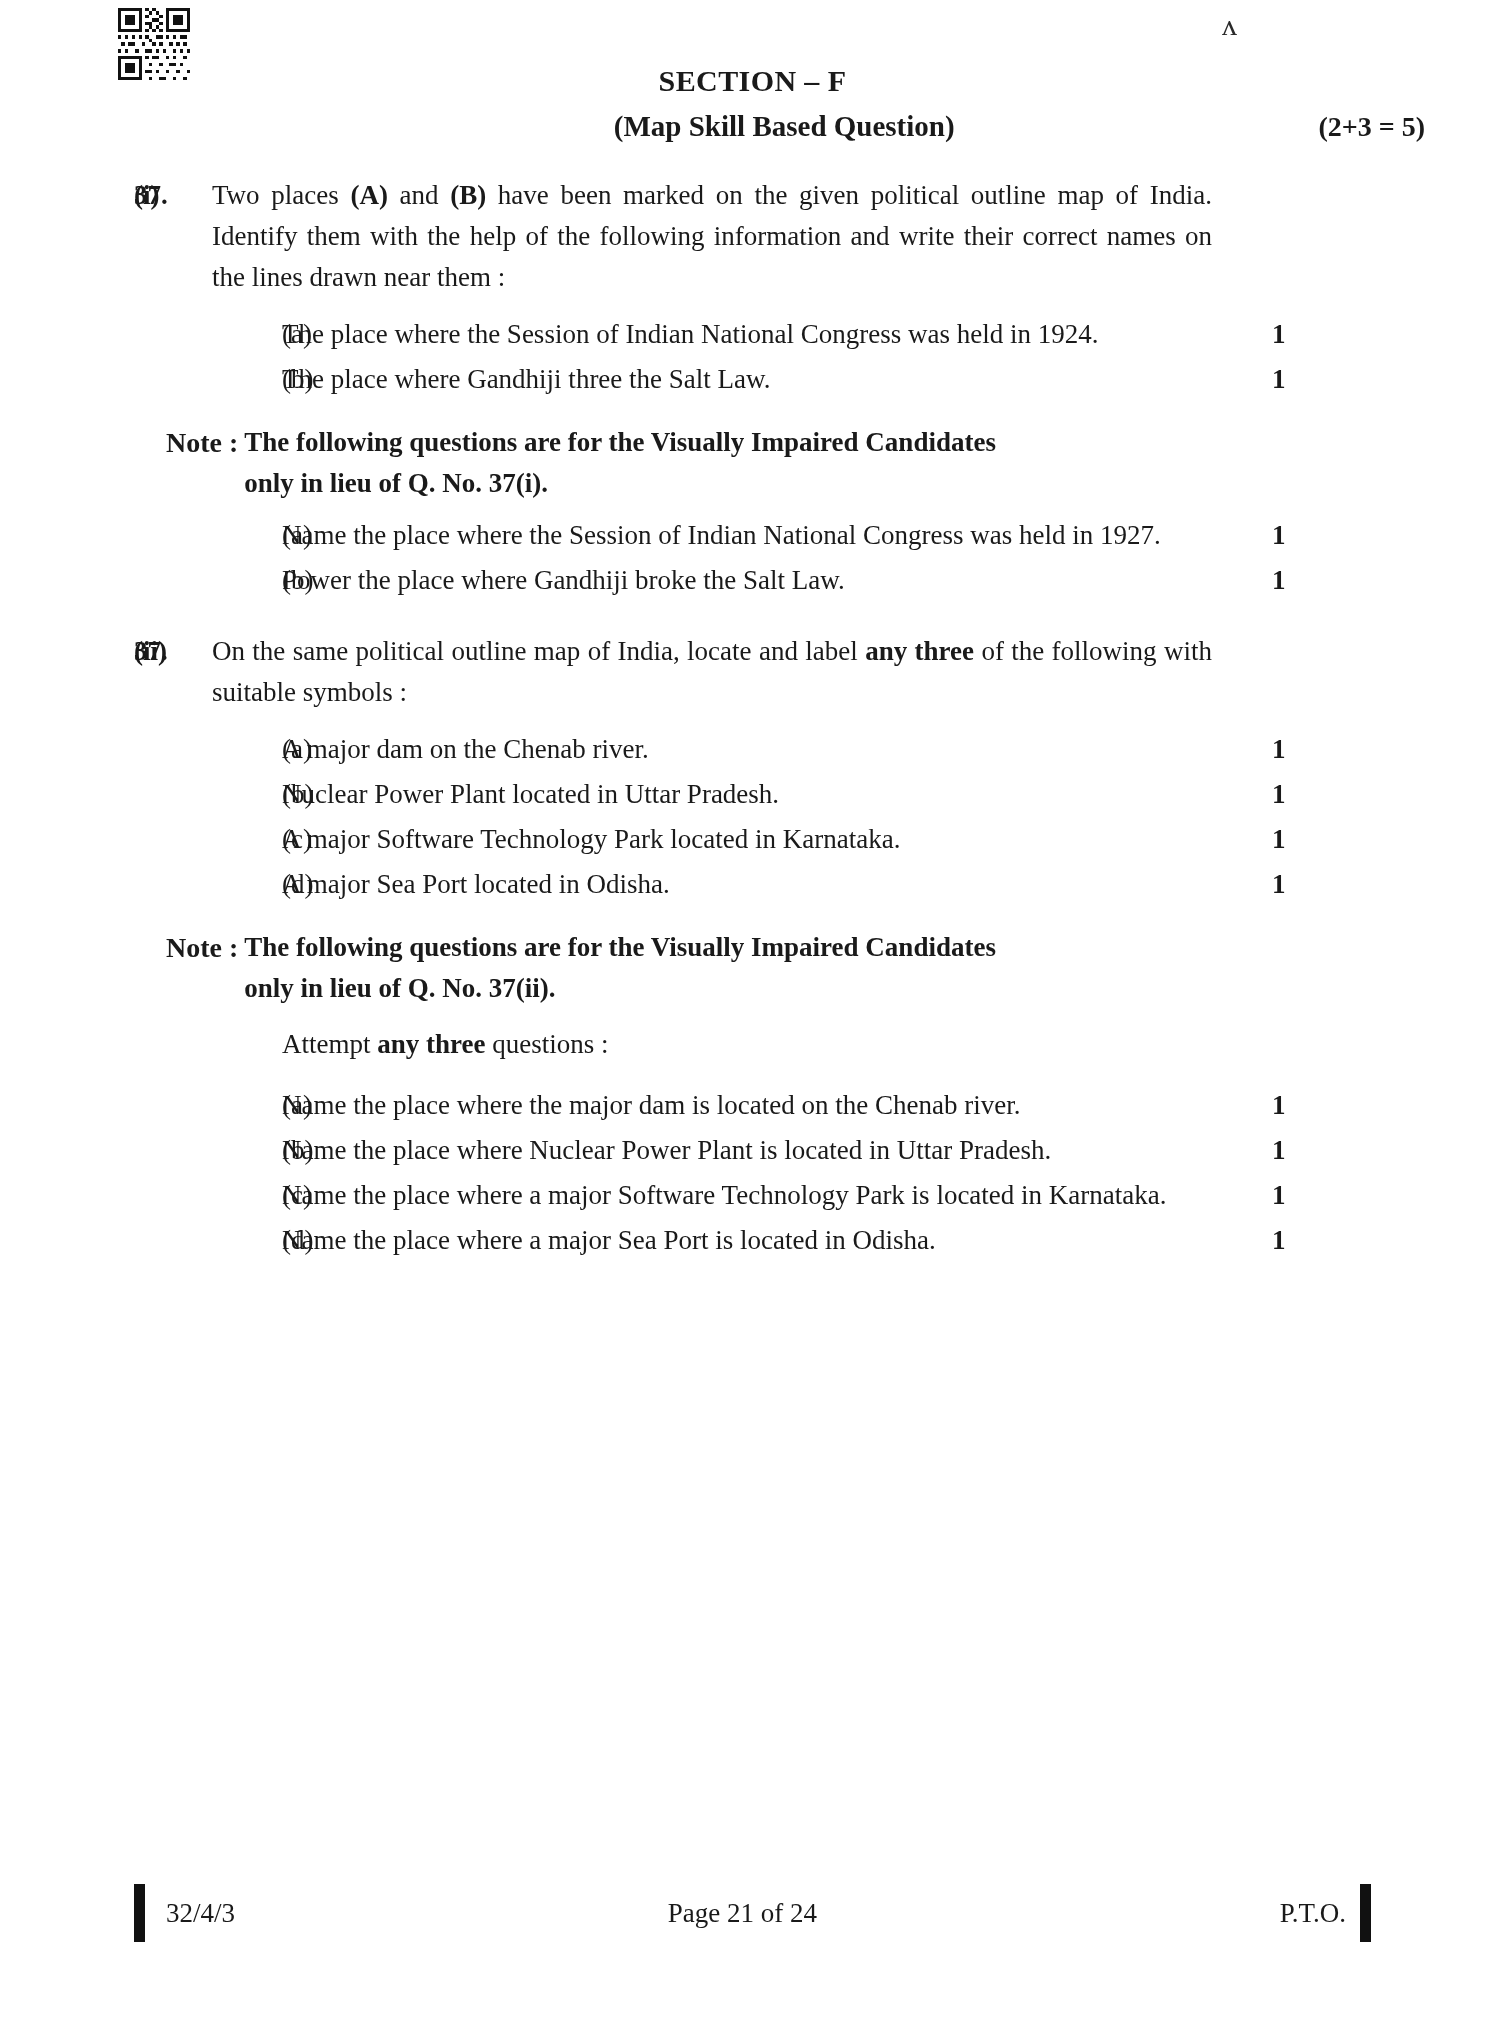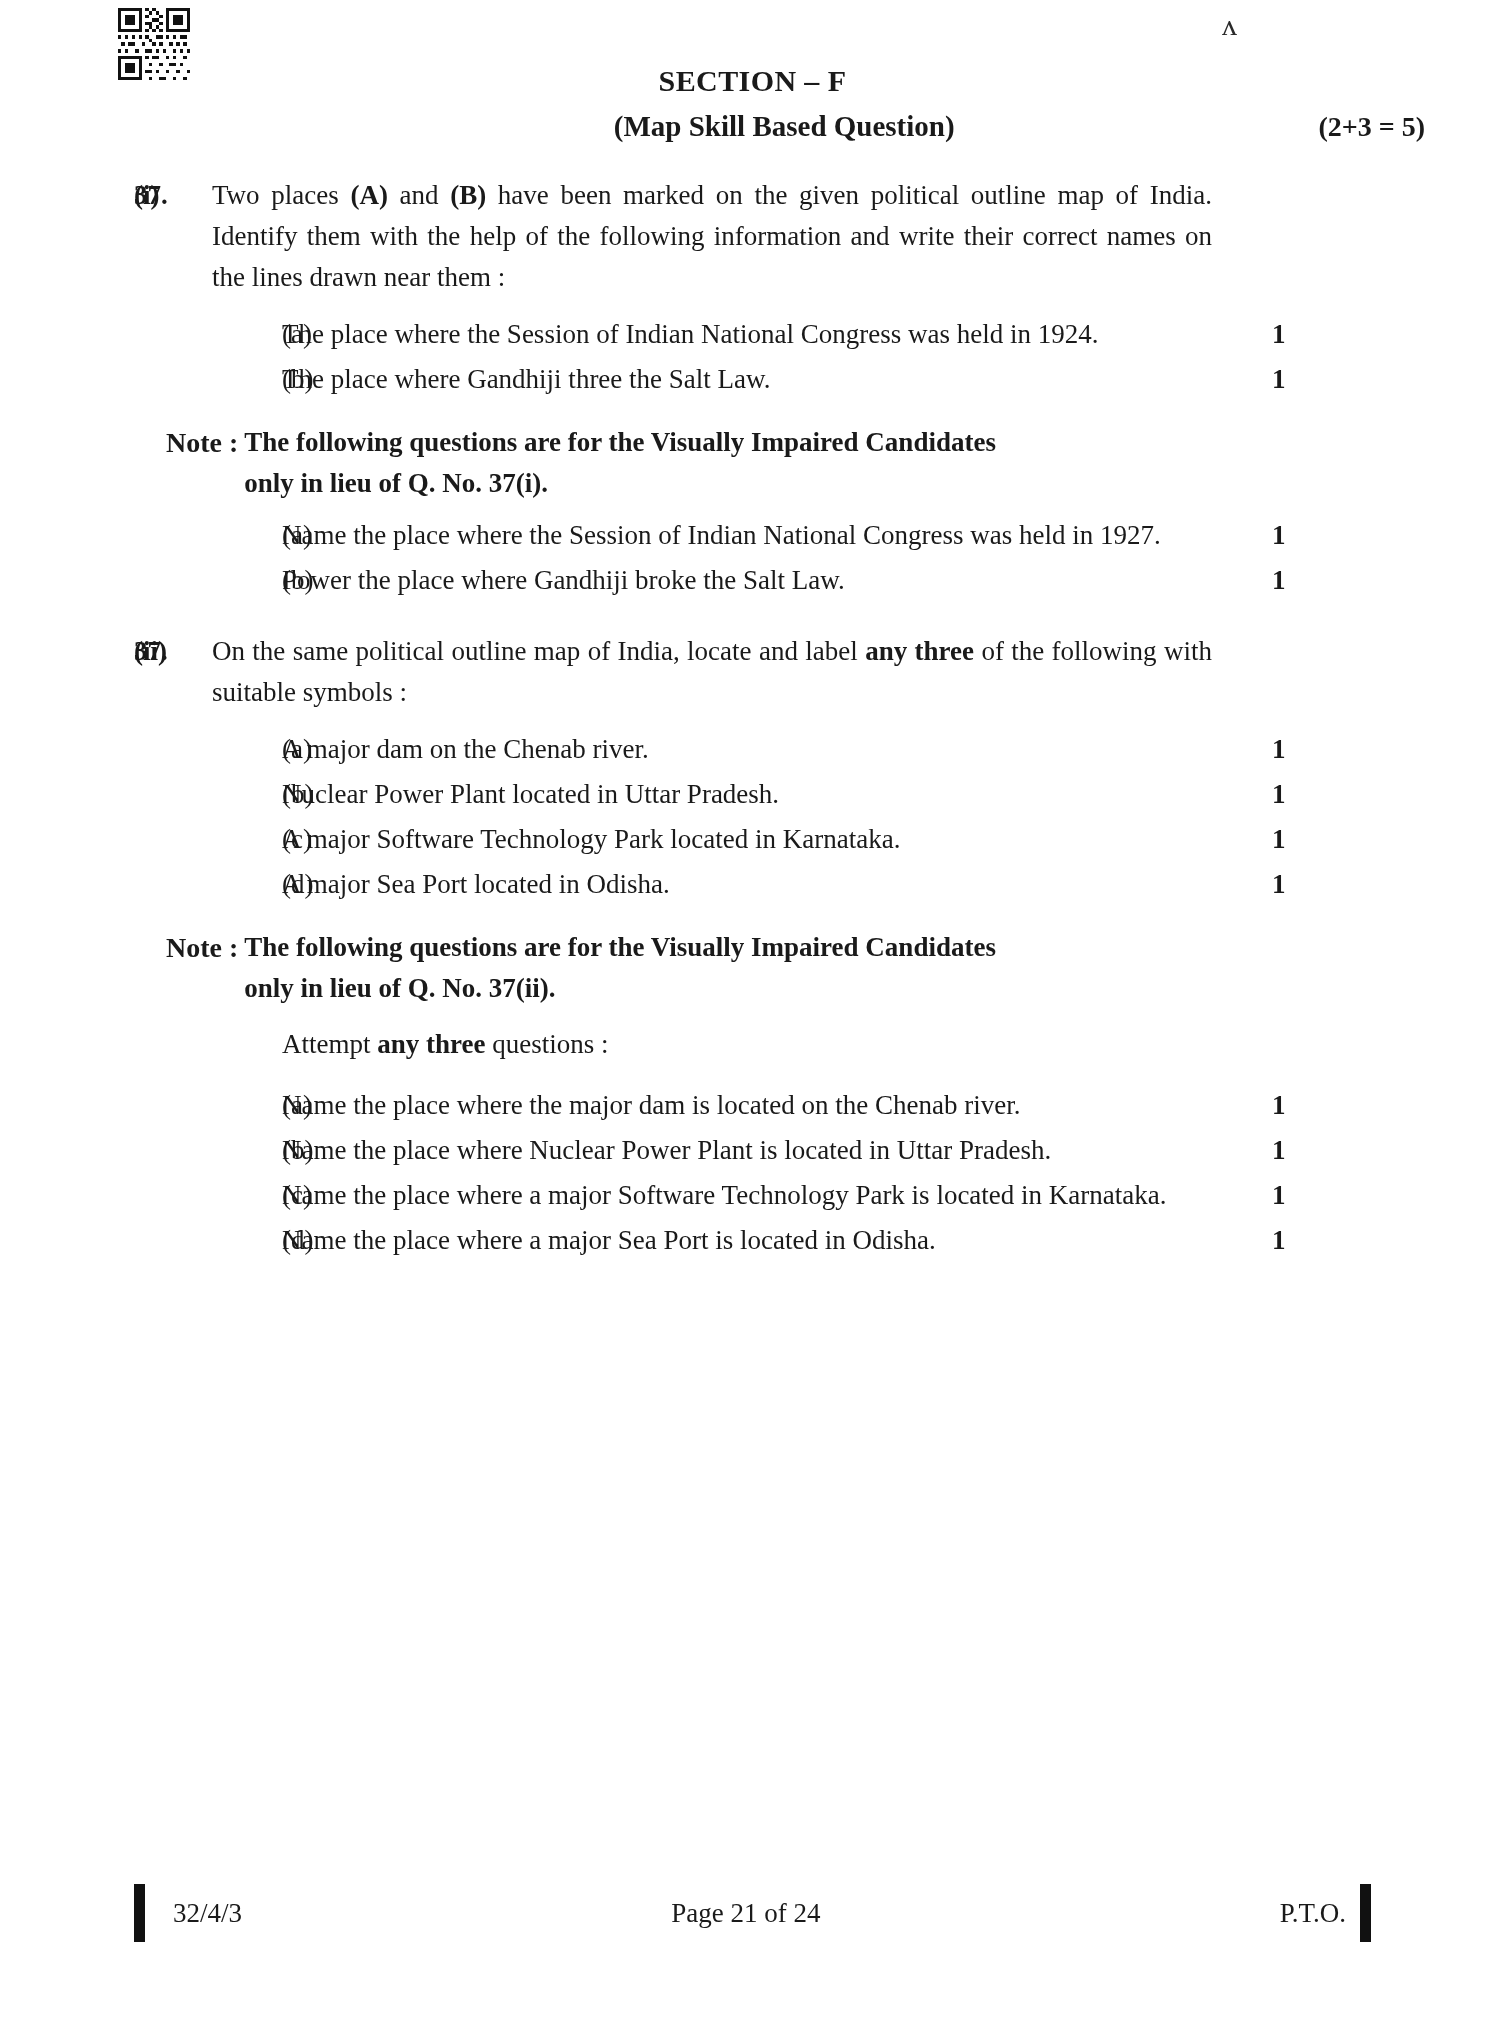--- a/index.html
+++ b/index.html
@@ -207,21 +207,21 @@
     align-items: center;
     font-size: 27px;
   }
   .foot-bar {
     width: 11px;
     height: 58px;
     background: #111111;
     flex: 0 0 11px;
   }
   .foot-code {
-    padding-left: 28px;
+    padding-left: 21px;
     flex: 0 0 auto;
     text-align: right;
   }
   .foot-center {
     flex: 1 1 auto;
     text-align: center;
     padding-right: 30px;
   }
   .foot-pto {
     flex: 0 0 auto;

